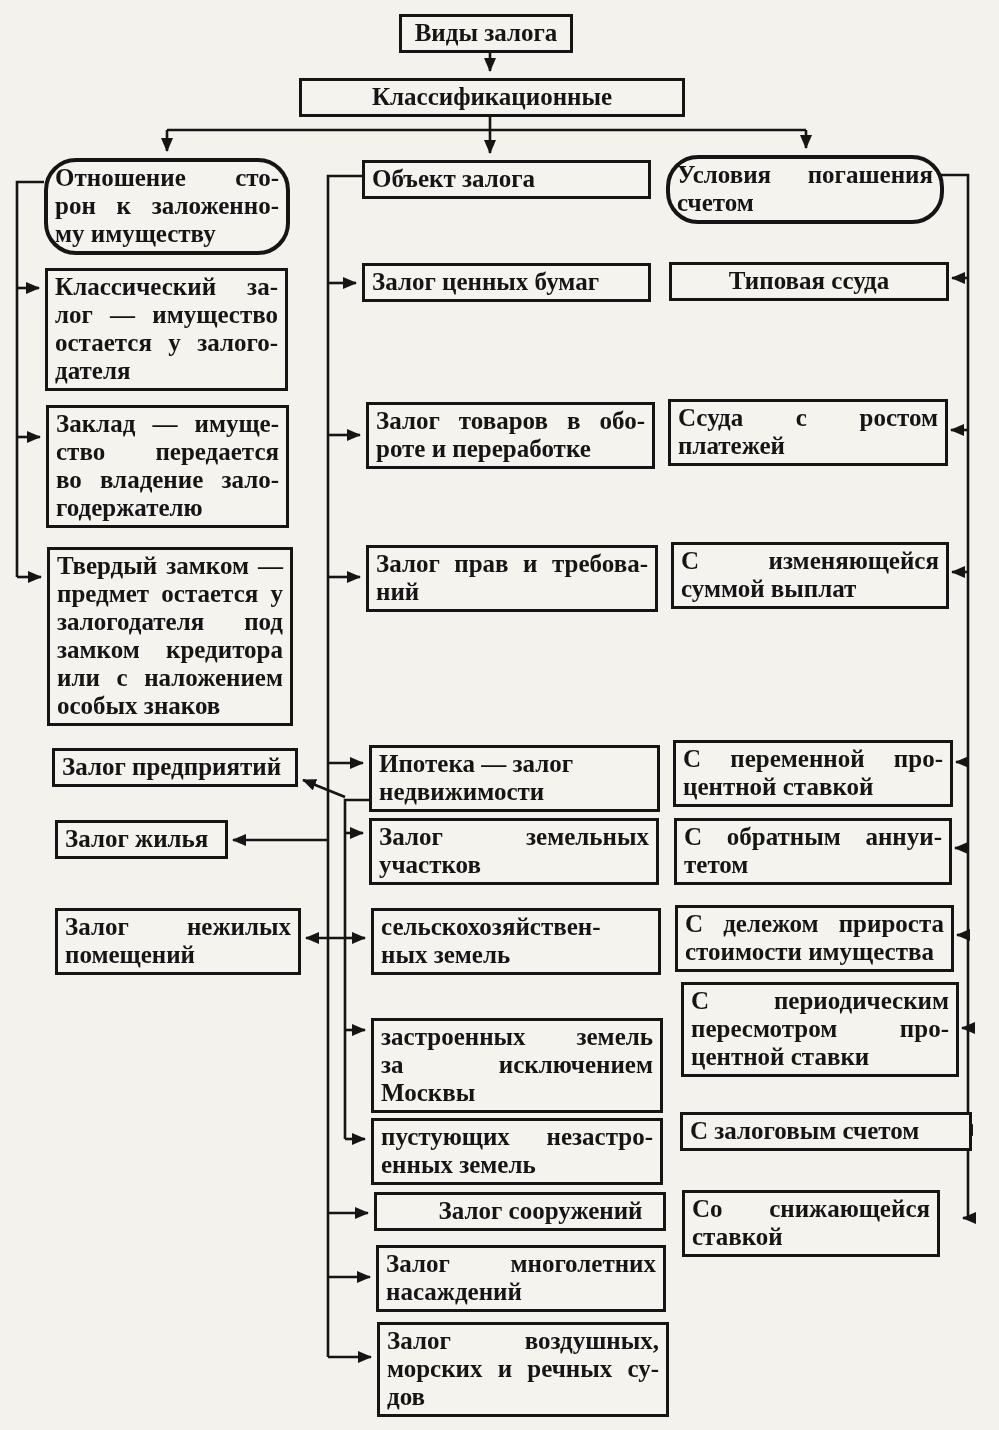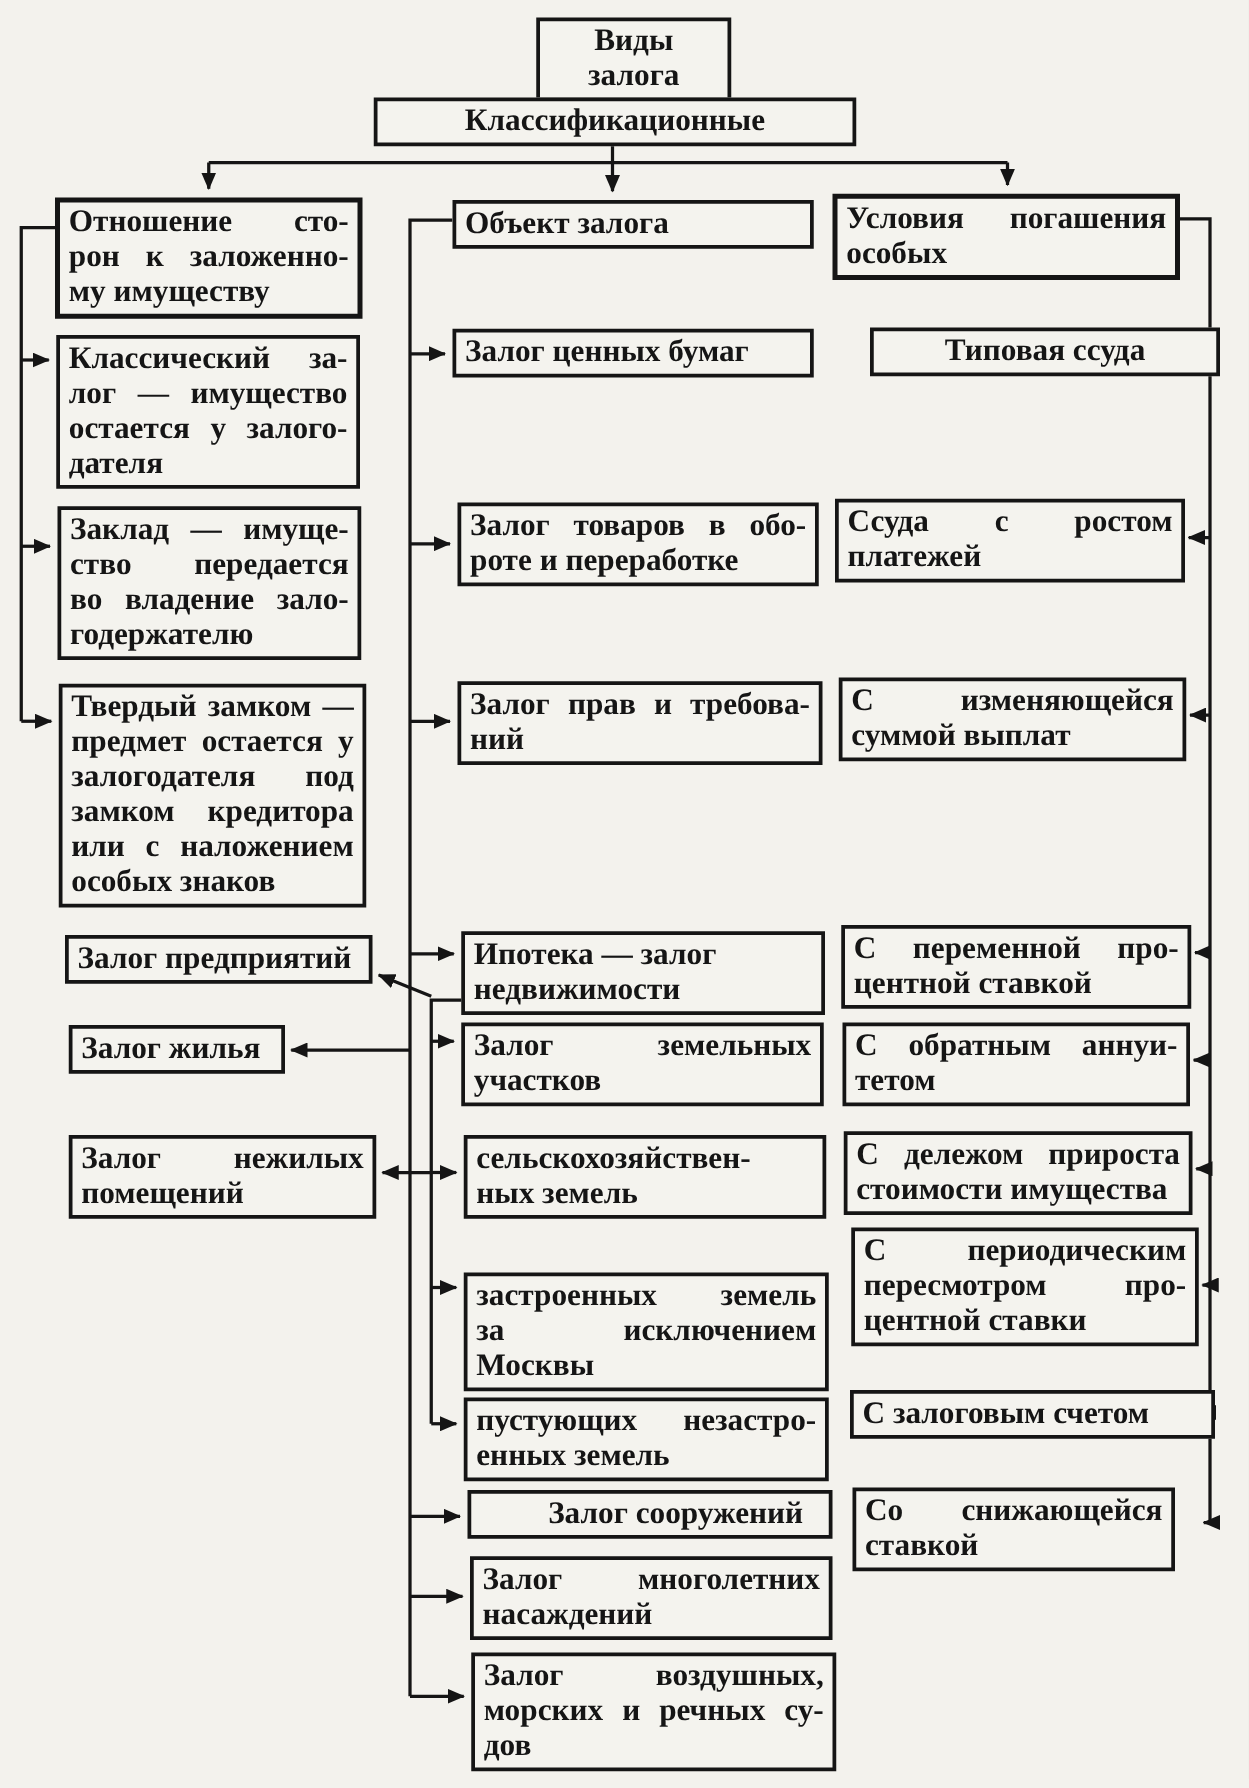--- a/index.html
+++ b/index.html
@@ -11,21 +11,21 @@
   }
   #wires{position:absolute;left:0;top:0;width:999px;height:1430px;pointer-events:none;}
   .node{
     position:absolute;box-sizing:border-box;
     border:3px solid #151515;
     background:#f4f3ee;
     font-weight:700;font-size:25px;line-height:28px;
     padding:2px 7px 3px 7px;
     white-space:normal;
   }
-  .node.thick{border-width:4px;}
+  .node.thick{border-width:4px;border-radius:32px;}
   
   .ml div{text-align:justify;text-align-last:justify;}
   .ml div.last{text-align:left;text-align-last:left;}
   .ml.plain div{text-align:left;text-align-last:left;}
   .center{text-align:center;}
   .left{text-align:left;}
 </style>
 </head>
 <body>
 <div id="page">
@@ -74,21 +74,21 @@
       <path d="M968,572 H952" marker-end="url(#ah)"></path>
       <path d="M968,762 H956" marker-end="url(#ah)"></path>
       <path d="M968,848 H955" marker-end="url(#ah)"></path>
       <path d="M968,935 H957" marker-end="url(#ah)"></path>
       <path d="M968,1028 H962" marker-end="url(#ah)"></path>
       <path d="M968,1130 H960" marker-end="url(#ah)"></path>
       <path d="M968,1218 H963" marker-end="url(#ah)"></path>
     </g>
   </svg>
 
-  <div class="node center" style="left:429px;top:14px;width:156px;">Виды залога</div>
+  <div class="node center" style="left:399px;top:14px;width:174px;">Виды залога</div>
   <div class="node center" style="left:299px;top:78px;width:386px;">Классификационные</div>
 
   <div class="node ml thick" style="left:44px;top:158px;width:246px;">
       <div>Отношение сто-</div>
       <div>рон к заложенно-</div>
       <div class="last">му имуществу</div>
     </div>
   <div class="node ml" style="left:45px;top:268px;width:243px;">
       <div>Классический за-</div>
       <div>лог — имущество</div>
@@ -153,23 +153,23 @@
       <div class="last">насаждений</div>
     </div>
   <div class="node ml" style="left:377px;top:1322px;width:292px;">
       <div>Залог воздушных,</div>
       <div>морских и речных су-</div>
       <div class="last">дов</div>
     </div>
 
   <div class="node ml thick" style="left:666px;top:155px;width:278px;">
       <div>Условия погашения</div>
-      <div class="last">особых</div>
+      <div class="last">счетом</div>
     </div>
-  <div class="node center" style="left:696px;top:262px;width:280px;text-align:center;">Типовая ссуда</div>
+  <div class="node center" style="left:669px;top:262px;width:280px;text-align:center;">Типовая ссуда</div>
   <div class="node ml" style="left:668px;top:399px;width:280px;">
       <div>Ссуда с ростом</div>
       <div class="last">платежей</div>
     </div>
   <div class="node ml" style="left:671px;top:542px;width:278px;">
       <div>С изменяющейся</div>
       <div class="last">суммой выплат</div>
     </div>
   <div class="node ml" style="left:673px;top:740px;width:280px;">
       <div>С переменной про-</div>

